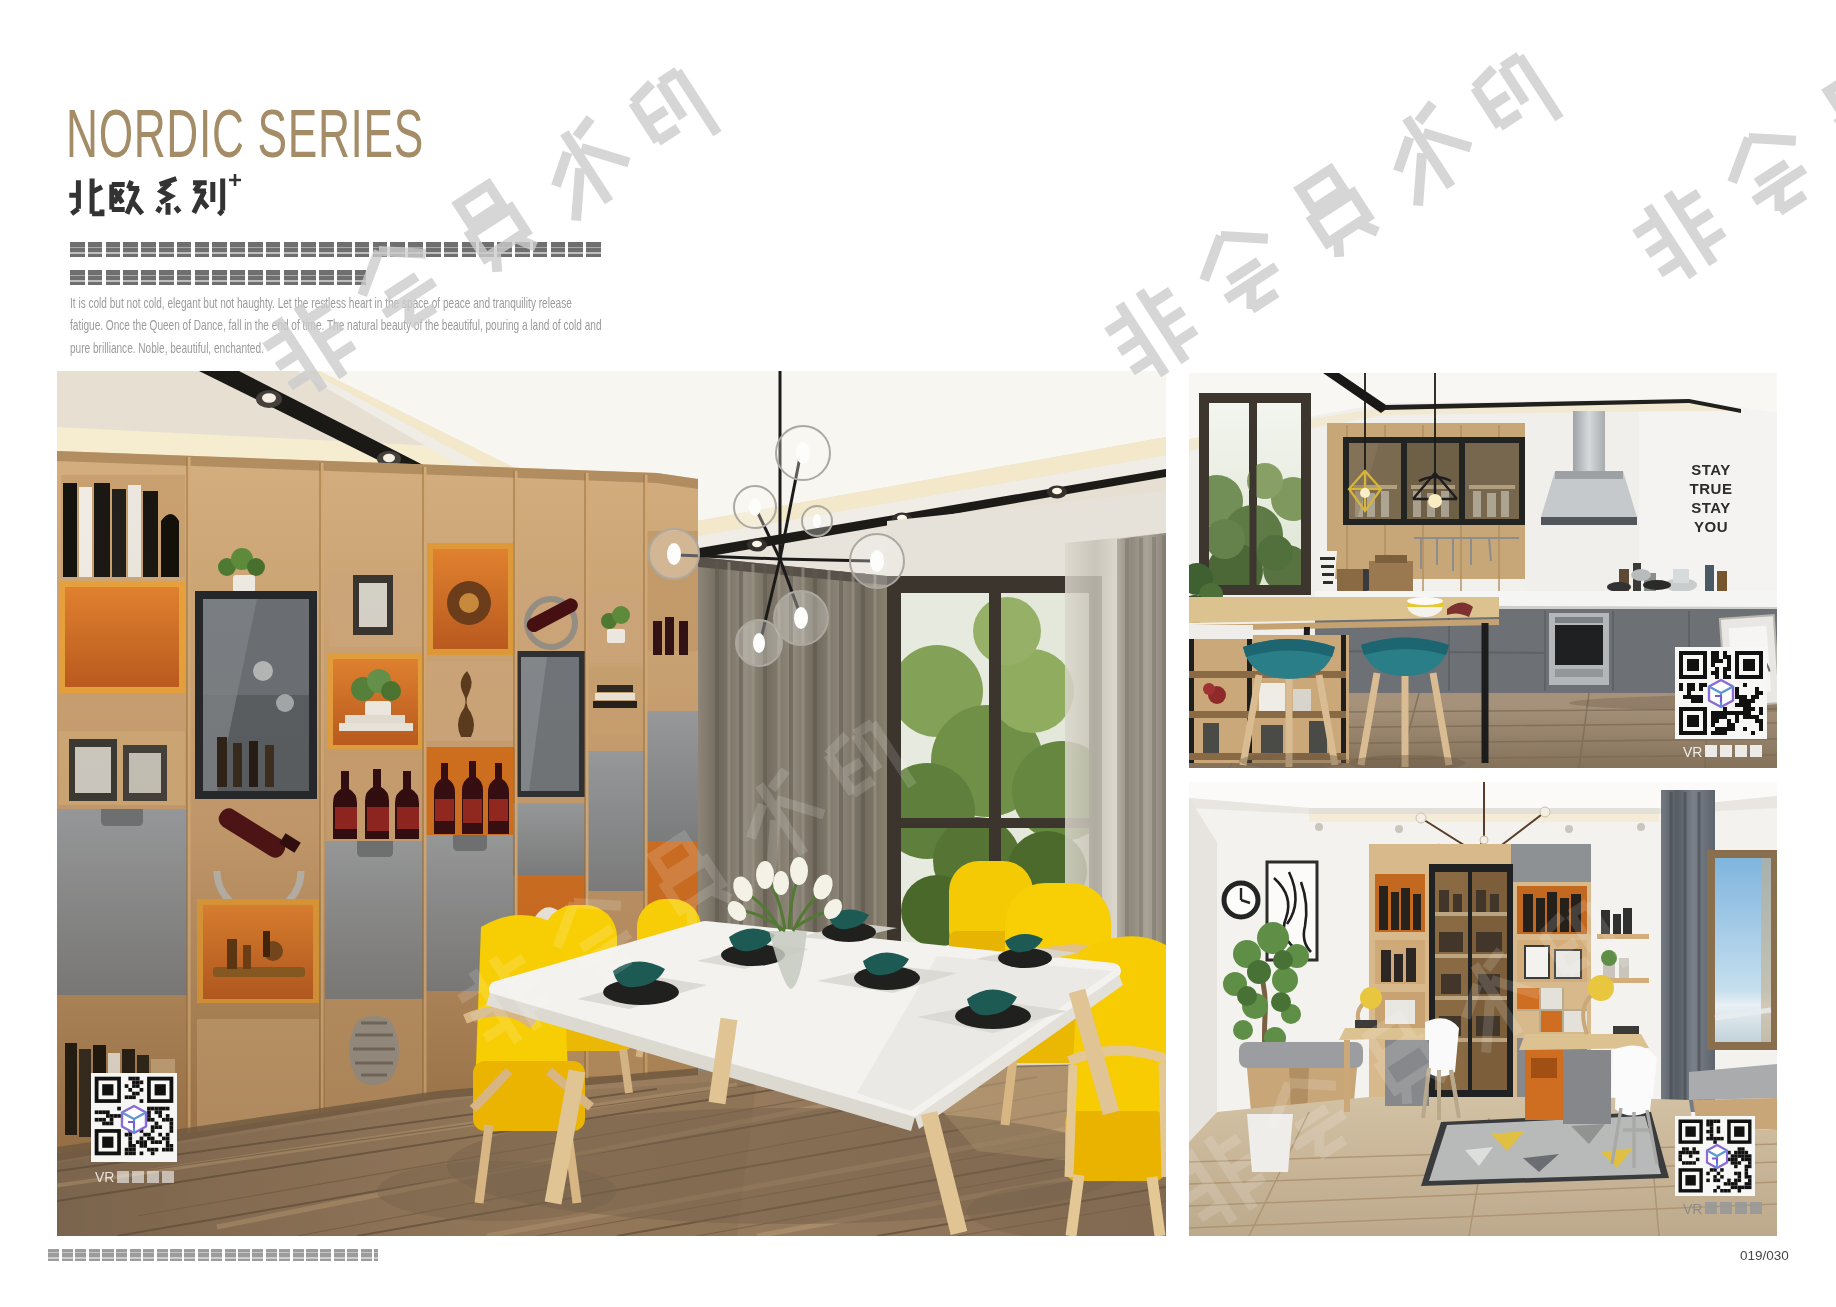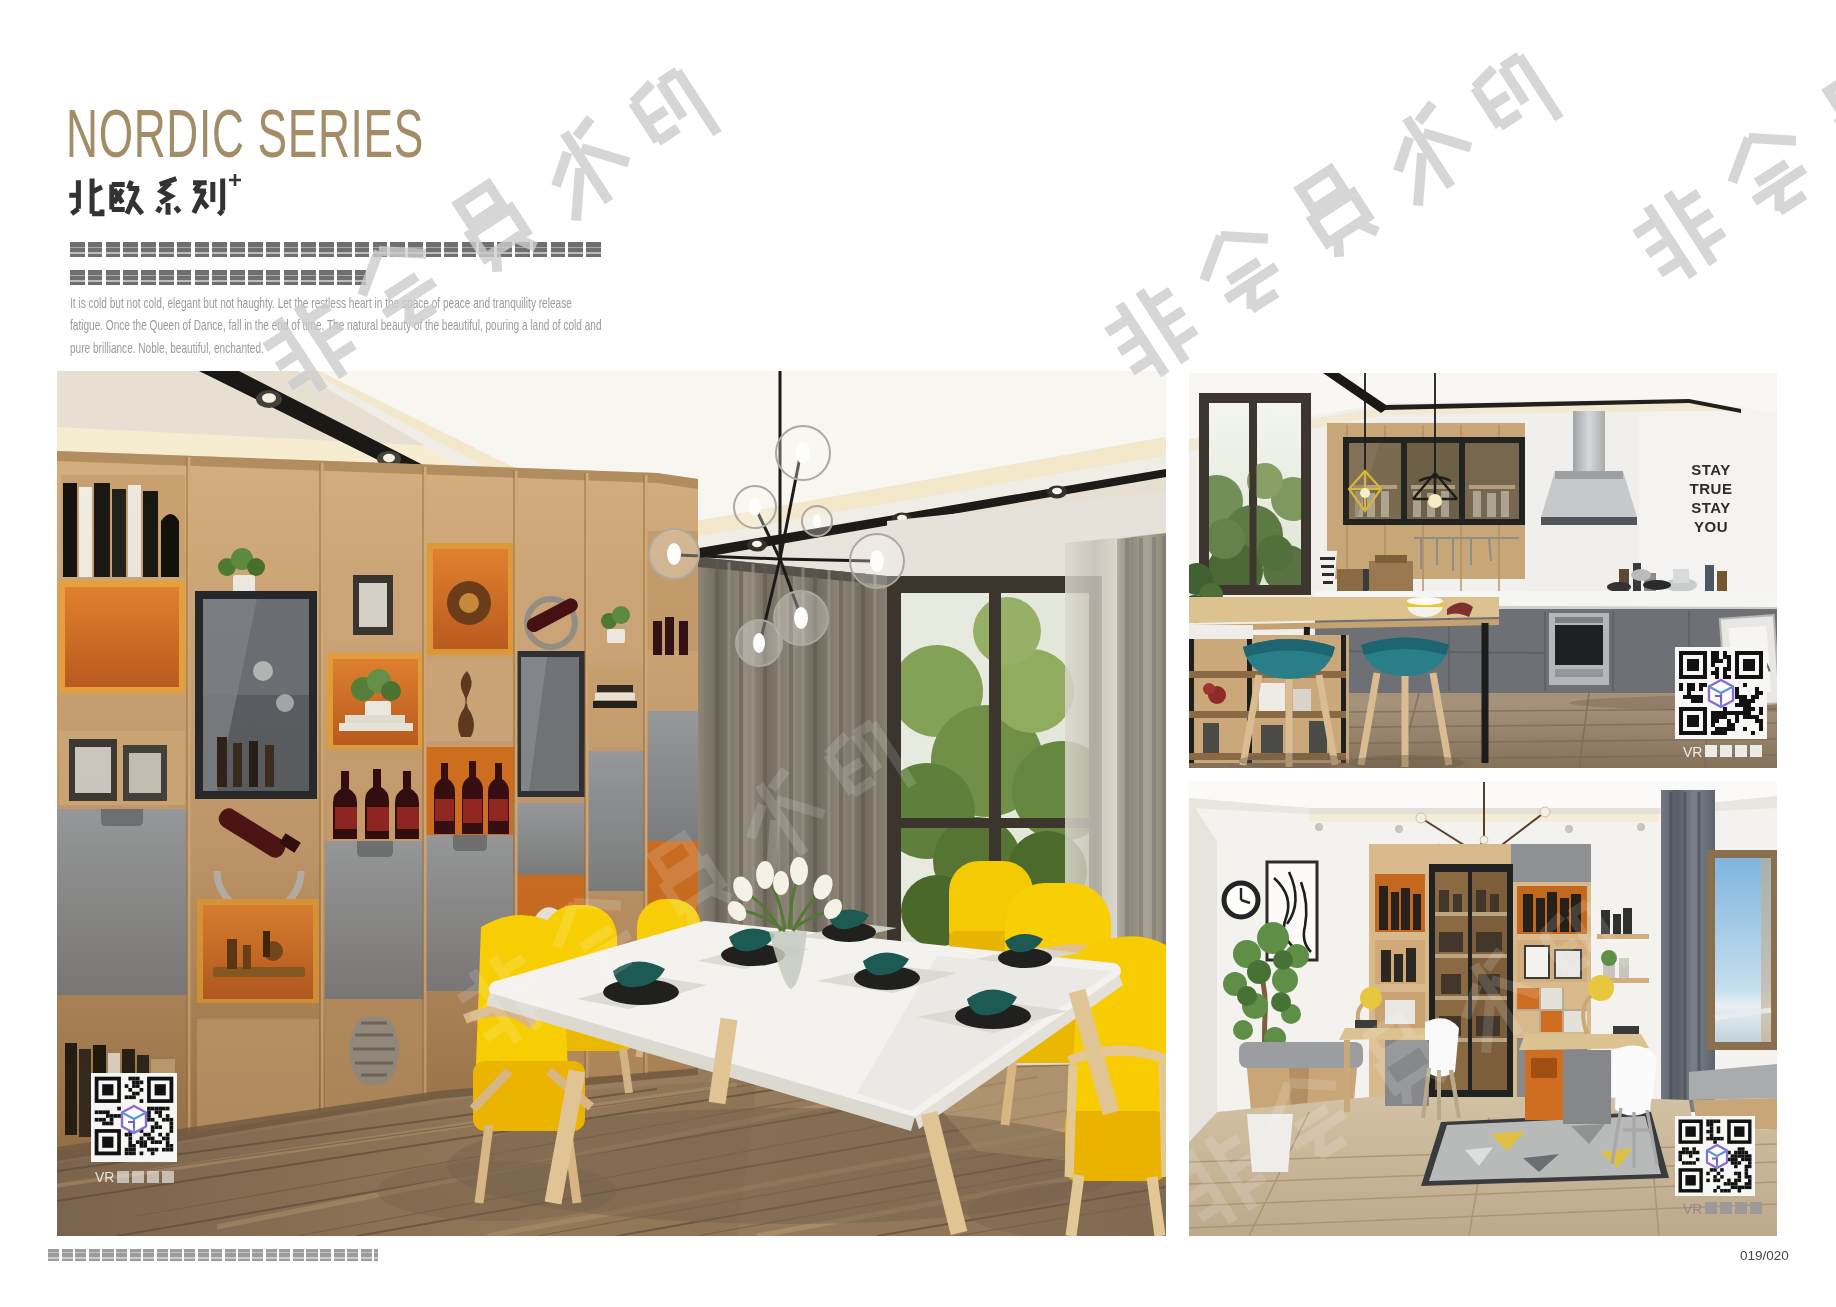--- a/index.html
+++ b/index.html
@@ -1525,13 +1525,13 @@
       <use href="#wmtext"></use>
     </g>
 
   <g transform="translate(1405,1060) rotate(-33) translate(-270,-50)" stroke="#ffffff" stroke-width="10" opacity="0.14">
       <use href="#wmtext"></use>
     </g>
 </svg>
 
 <div class="abs" style="left:48px;top:1249px;width:330px;height:12px;background:repeating-linear-gradient(0deg,transparent 0 2px,rgba(255,255,255,.5) 2px 4px,transparent 4px 8px,rgba(255,255,255,.4) 8px 9px,transparent 9px 12px),repeating-linear-gradient(90deg,#9c9c9c 0 11.2px,transparent 11.2px 13.6px)"></div>
 
-<div class="abs" style="left:1740px;top:1248px;font-size:13.5px;color:#474747;">019/020</div>
+<div class="abs" style="left:1740px;top:1248px;font-size:13.5px;color:#474747;">019/030</div>
 
 </body></html>

